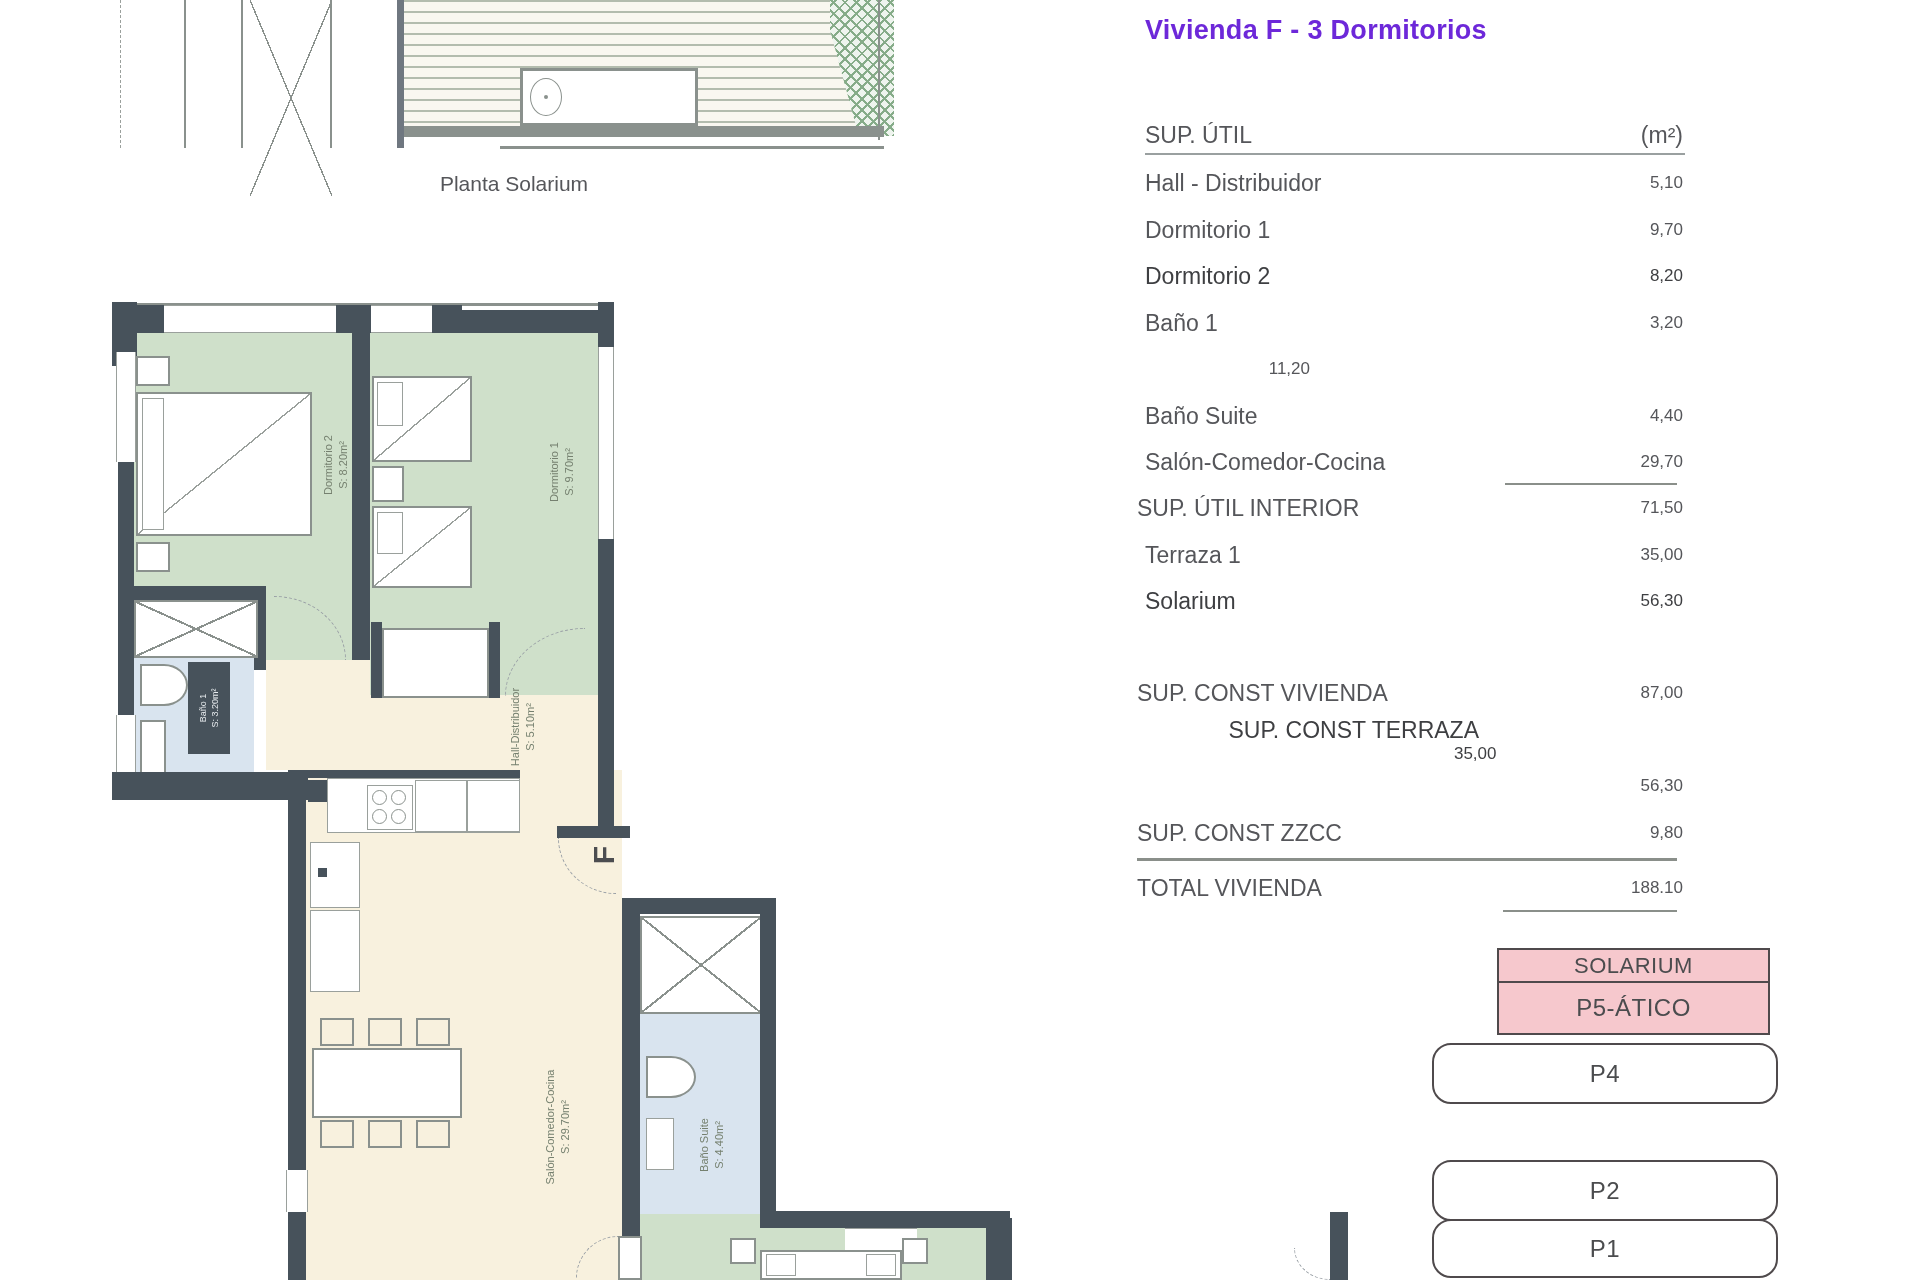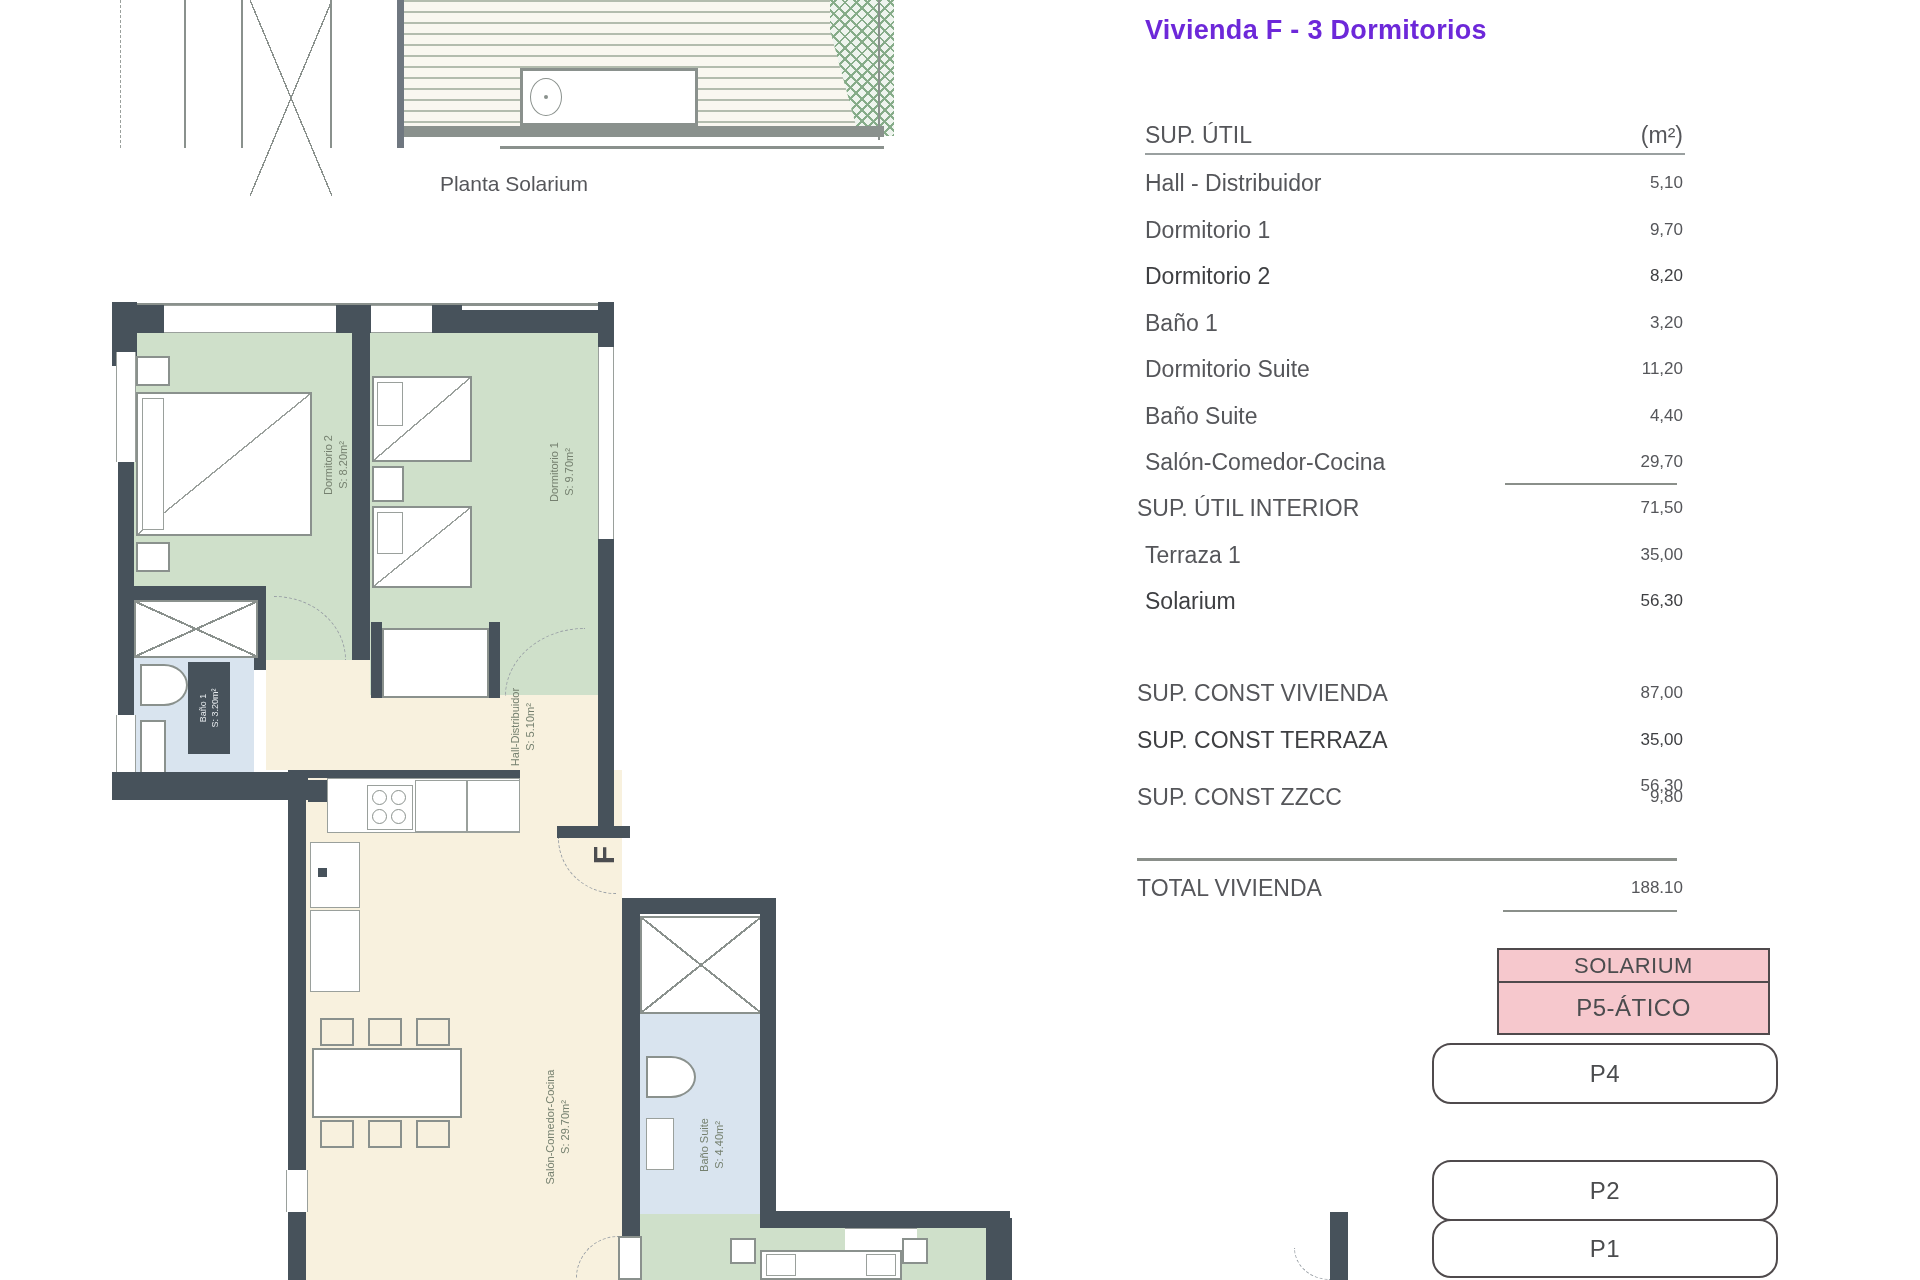--- a/index.html
+++ b/index.html
@@ -219,21 +219,20 @@
     </div>
     <div class="trow" style="top:238px;color:#3e3f42;">
       <div class="lbl">Dormitorio 2</div>
       <div class="val">8,20</div>
     </div>
     <div class="trow" style="top:285px;">
       <div class="lbl">Baño 1</div>
       <div class="val">3,20</div>
     </div>
     <div class="trow" style="top:331px;">
-      <div class="lbl">Dormitorio Suite</div>
       <div class="val">11,20</div>
     </div>
     <div class="trow" style="top:378px;">
       <div class="lbl">Baño Suite</div>
       <div class="val">4,40</div>
     </div>
     <div class="trow" style="top:424px;">
       <div class="lbl">Salón-Comedor-Cocina</div>
       <div class="val">29,70</div>
     </div>
@@ -250,28 +249,28 @@
     </div>
     <div class="trow" style="top:563px;color:#3e3f42;">
       <div class="lbl">Solarium</div>
       <div class="val">56,30</div>
     </div>
 
     <div class="trow right" style="top:655px;">
       <div class="lbl">SUP. CONST VIVIENDA</div>
       <div class="val" style="flex:1;">87,00</div>
     </div>
-    <div class="trow right" style="top:702px;color:#3e3f42;">
+    <div class="trow right" style="top:702px;color:#3e3f42;flex-direction:column;">
       <div class="lbl">SUP. CONST TERRAZA</div>
       <div class="val" style="flex:1;">35,00</div>
     </div>
     <div class="trow right" style="top:748px;">
       <div class="val" style="flex:1;">56,30</div>
     </div>
-    <div class="trow right" style="top:759px;">
+    <div class="trow right" style="top:795px;">
       <div class="lbl">SUP. CONST ZZCC</div>
       <div class="val" style="flex:1;">9,80</div>
     </div>
 
     <div class="tline" style="left:0;top:843px;width:540px;height:2.5px;background:#8a8f8a;"></div>
     <div class="trow right" style="top:850px;">
       <div class="lbl">TOTAL VIVIENDA</div>
       <div class="val" style="flex:1;">188.10</div>
     </div>
     <div class="tline" style="left:366px;top:895px;width:174px;height:1.5px;background:#8a8f8a;"></div>

